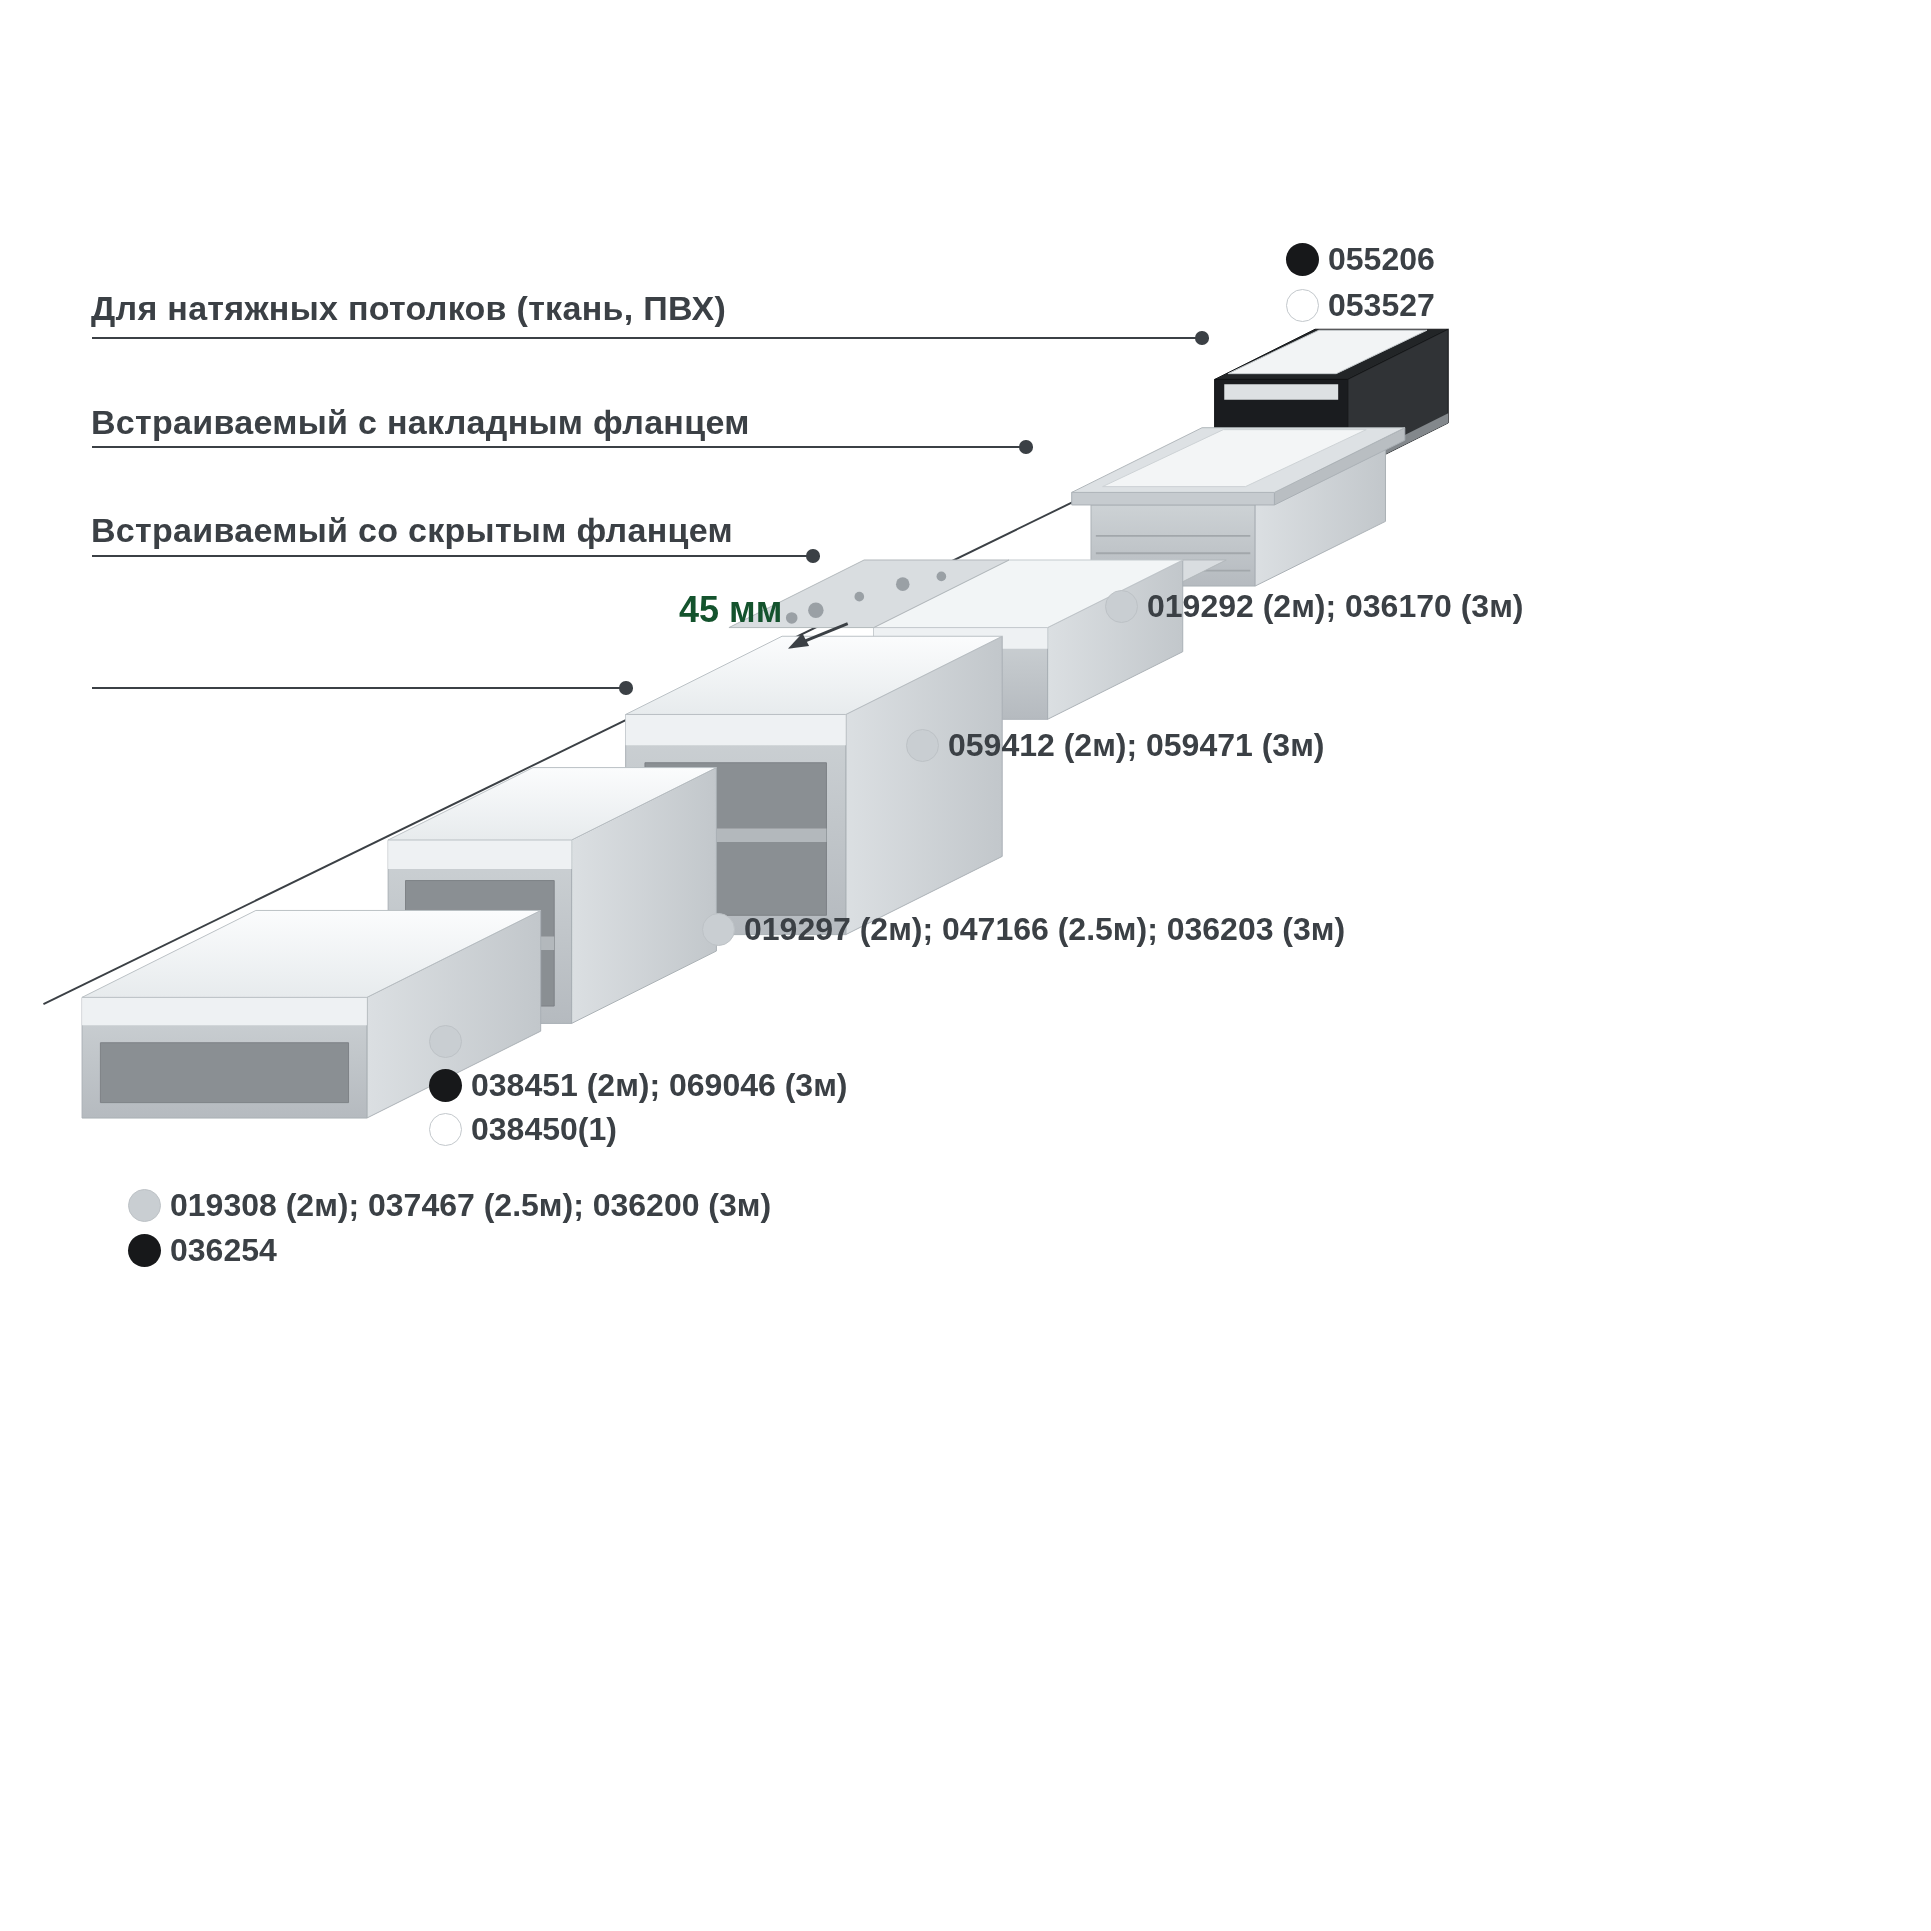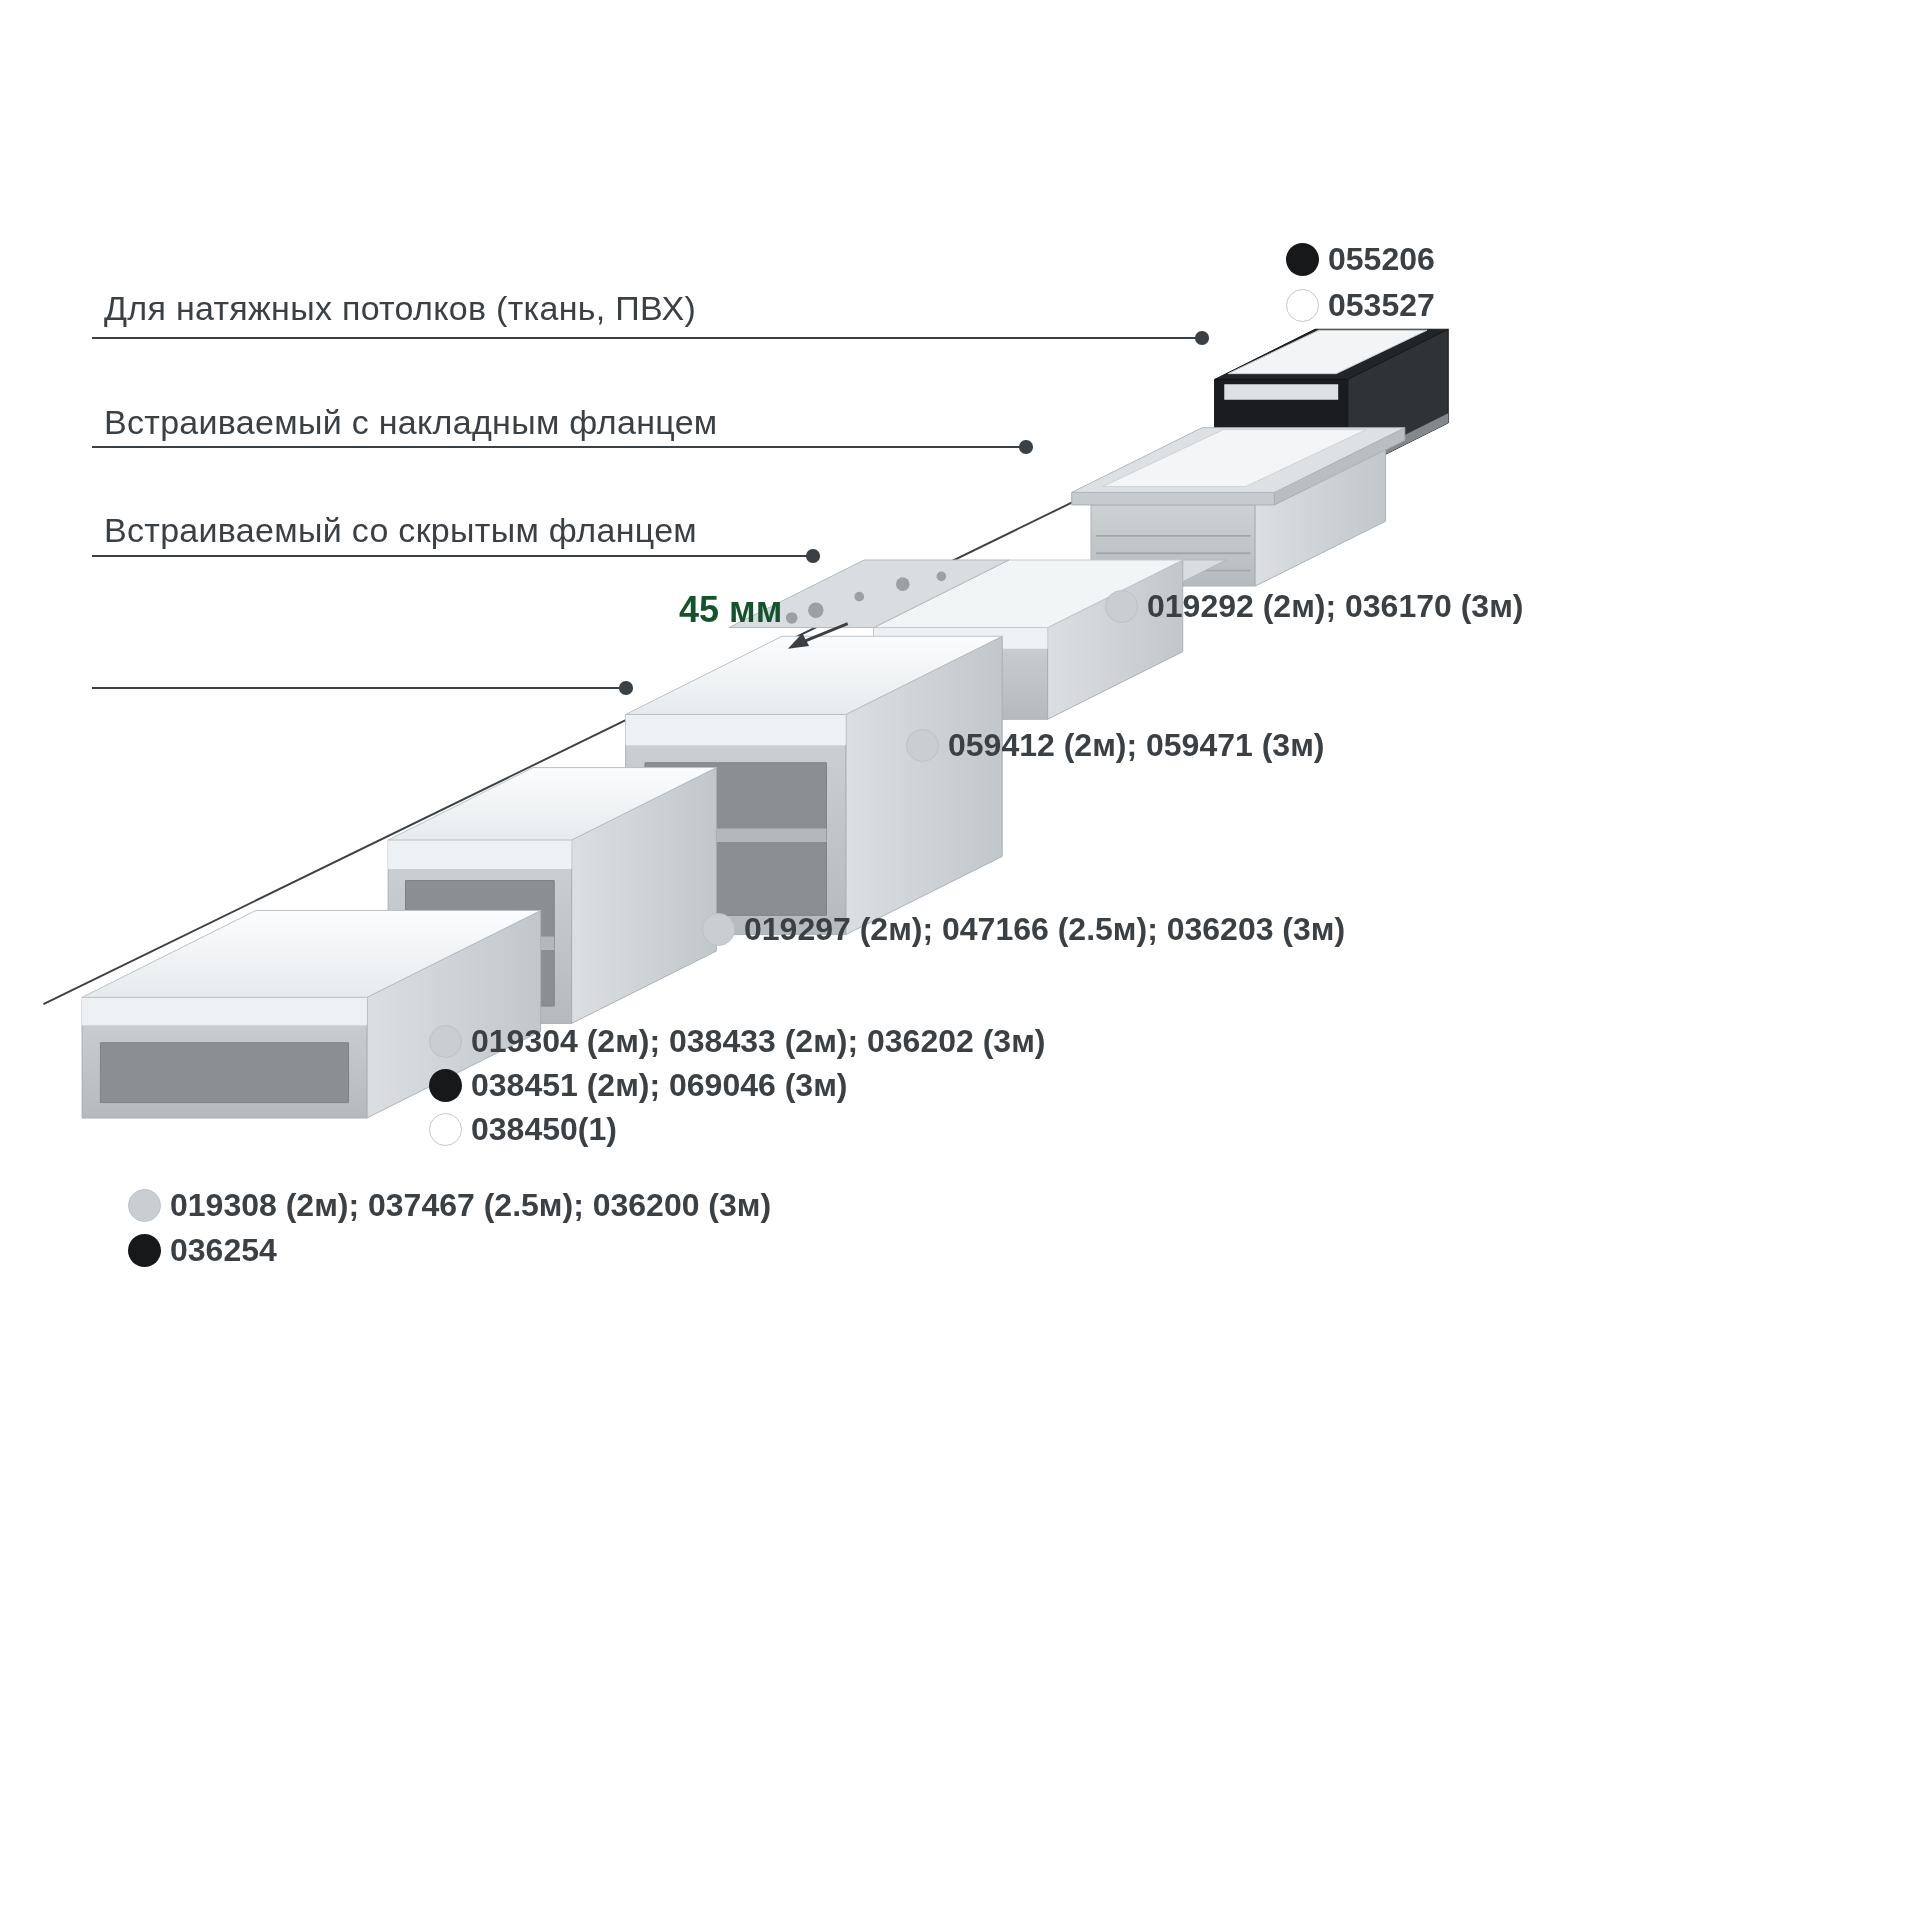--- a/index.html
+++ b/index.html
@@ -3,22 +3,22 @@
 <meta charset="utf-8">
 <style>
   * { box-sizing: border-box; margin: 0; padding: 0; }
   html, body { width: 1931px; height: 1931px; background: #ffffff; }
   body { font-family: "Liberation Sans", sans-serif; color: #3b4045; }
   .canvas { position: relative; width: 1931px; height: 1931px; background: #ffffff; overflow: hidden; }
 
   svg.scene { position: absolute; left: 0; top: 0; }
 
   .cat {
-    position: absolute; left: 104px;
-    font-size: 34px; font-weight: 400; color: #3b4045;
+    position: absolute; left: 91px;
+    font-size: 34px; font-weight: 700; color: #3b4045;
     letter-spacing: 0.3px; white-space: nowrap;
   }
   .leader { position: absolute; left: 92px; height: 1.9px; background: #3b4045; }
   .leader .leader-dot {
     position: absolute; right: -6.8px; top: -5.8px;
     width: 13.5px; height: 13.5px; border-radius: 50%; background: #3b4045;
   }
 
   .code-row { position: absolute; display: flex; align-items: center; gap: 9px; height: 41px; }
   .code-text { font-size: 32px; font-weight: 700; color: #3b4045; white-space: nowrap; }
@@ -167,21 +167,20 @@
     <span class="code-text">059412 (2м); 059471 (3м)</span>
   </div>
 
   <div class="code-row" style="left:702px;top:909px">
     <span class="dot gray"></span>
     <span class="code-text">019297 (2м); 047166 (2.5м); 036203 (3м)</span>
   </div>
 
   <div class="code-row" style="left:429px;top:1021px">
     <span class="dot gray"></span>
-    <span class="code-text">019304 (2м); 038433 (2м); 036202 (3м)</span>
   </div>
   <div class="code-row" style="left:429px;top:1065px">
     <span class="dot black"></span>
     <span class="code-text">038451 (2м); 069046 (3м)</span>
   </div>
   <div class="code-row" style="left:429px;top:1109px">
     <span class="dot white"></span>
     <span class="code-text">038450(1)</span>
   </div>
 

